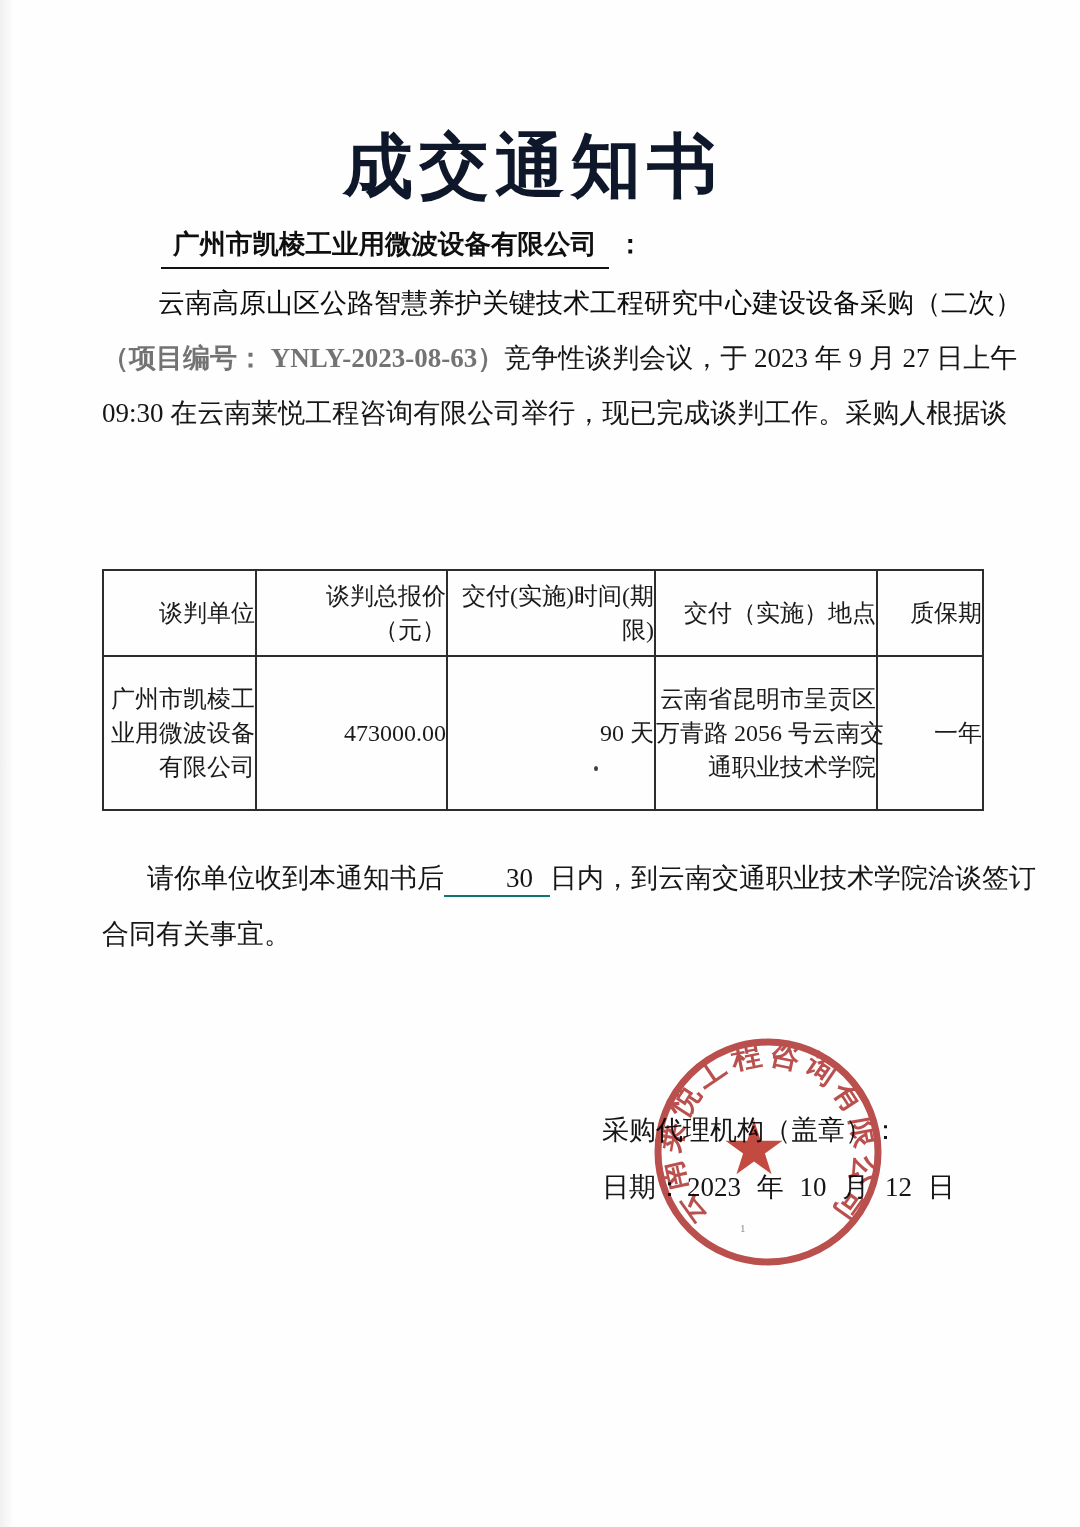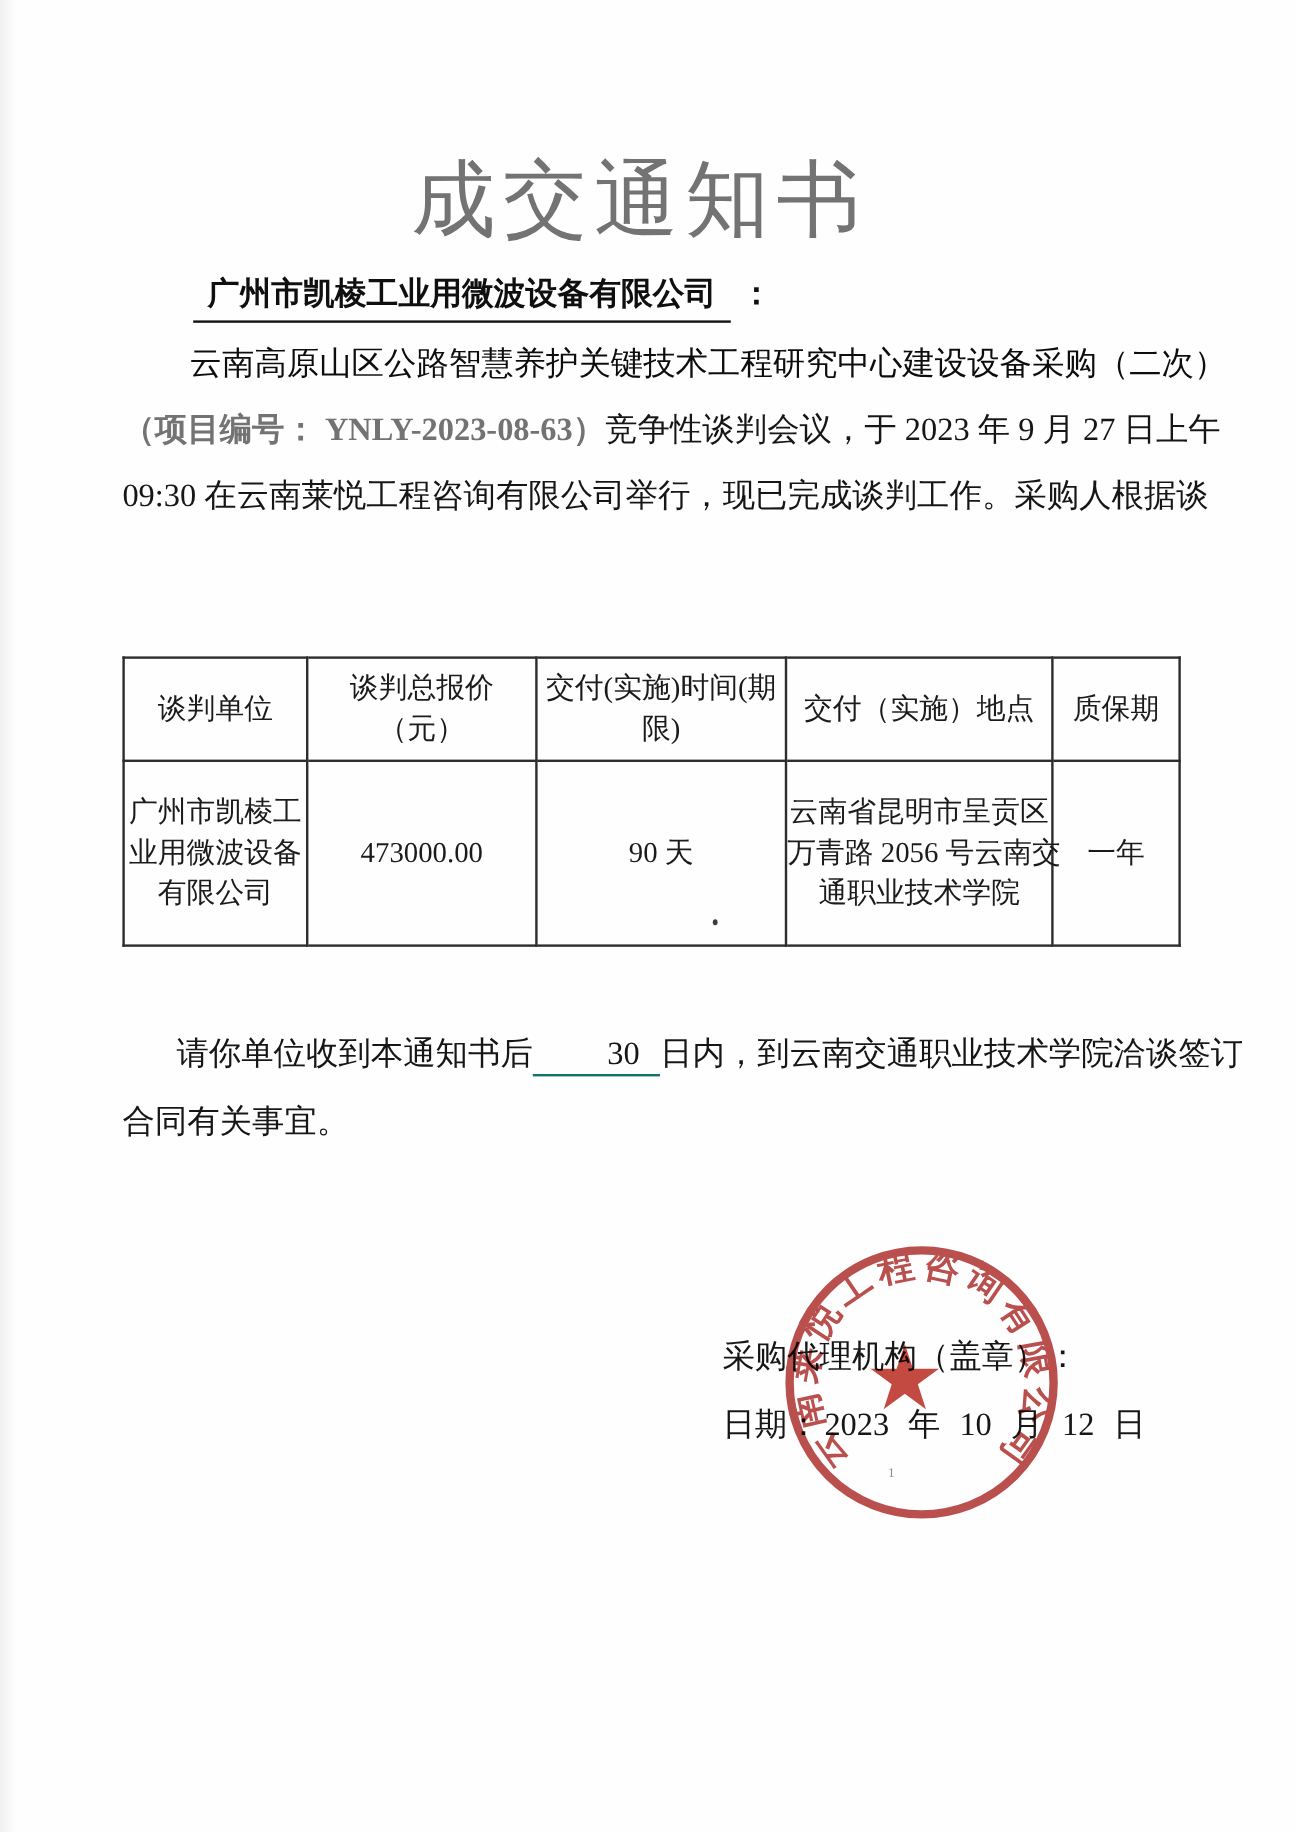--- a/index.html
+++ b/index.html
@@ -12,46 +12,46 @@
     overflow:hidden;
   }
   .scan-edge{
     position:absolute;left:0;top:0;width:14px;height:100%;
     background:linear-gradient(90deg,rgba(120,120,120,0.10),rgba(120,120,120,0));
     pointer-events:none;
   }
   .doc-title{
     position:absolute;top:120px;left:0;width:100%;
     text-align:center;
-    font-size:70px;font-weight:400;letter-spacing:6px;
+    font-size:70px;font-weight:700;letter-spacing:6px;
     padding-right:14px;box-sizing:border-box;
-    color:#737373;
+    color:#0f172a;
   }
   .addressee{
     position:absolute;top:224px;left:161px;
     font-size:26.5px;font-weight:700;line-height:40px;
     white-space:nowrap;color:#0f0f0f;
   }
   .addressee .name{
     display:inline-block;
     border-bottom:2.5px solid #121212;
     padding:0 12px 3px 12px;
   }
   .addressee .colon{margin-left:8px;}
   .body-text{
     position:absolute;top:276px;left:102px;width:886px;
     font-size:27px;
   }
   .body-text .bline{height:55px;line-height:55px;white-space:nowrap;}
   .body-text .l1{text-indent:56px;font-weight:400;color:#0d0d0d;}
   .body-text .bold-seg{font-weight:700;color:#737373;}
   .neg-table{
-    position:absolute;top:547px;left:102px;
+    position:absolute;top:569px;left:102px;
     border-collapse:collapse;table-layout:fixed;
-    width:880px;font-size:24px;text-align:center;color:#1b1b1b;
+    width:880px;font-size:24px;text-align:right;color:#1b1b1b;
   }
   .neg-table td{
     border:2px solid #2d2d2d;
     vertical-align:middle;padding:0;
   }
   .neg-table .hrow td{height:84px;}
   .neg-table .drow td{height:152px;}
   .cell-line{line-height:34px;white-space:nowrap;}
   .notice{
     position:absolute;top:850px;left:102px;width:886px;

